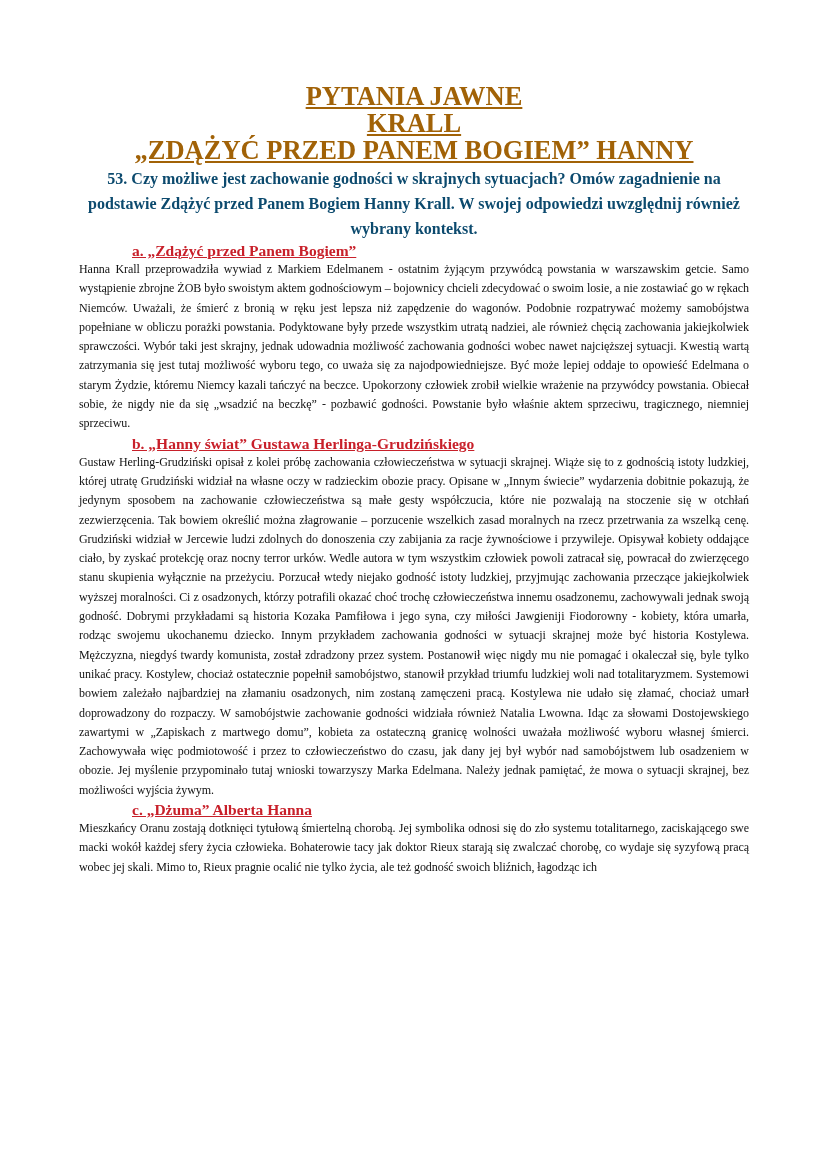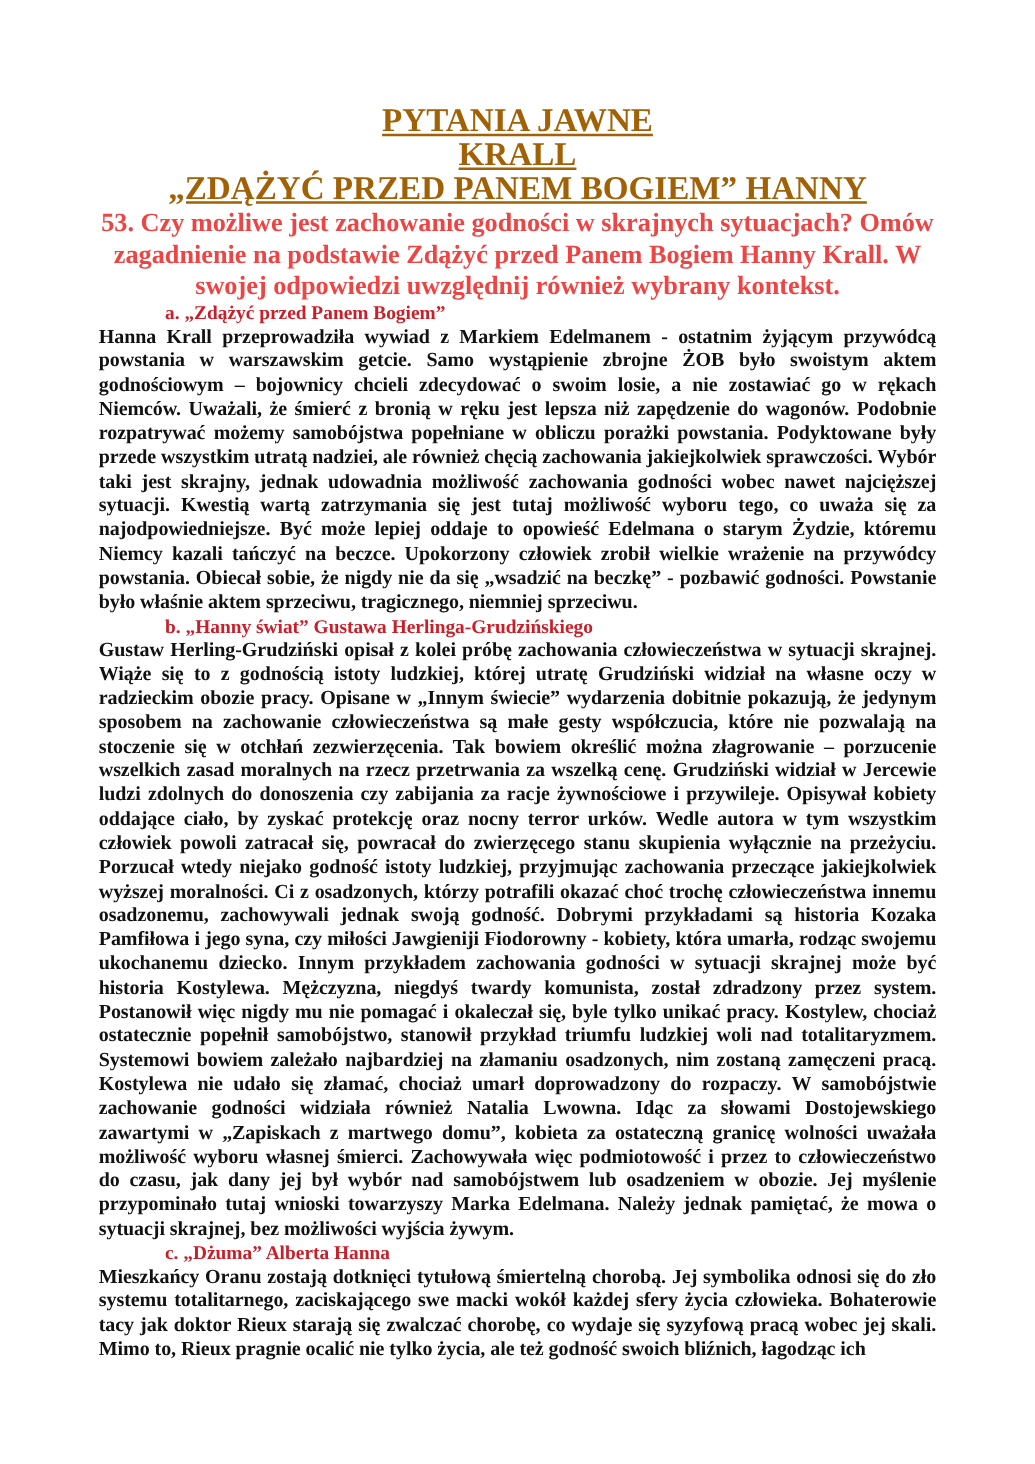--- a/index.html
+++ b/index.html
@@ -6,30 +6,30 @@
   body { width: 828px; height: 1171px; position: relative; overflow: hidden; }
   .page {
     position: absolute; left: 79px; top: 83px; width: 670px;
     font-family: "Liberation Serif", serif; color: #111111;
   }
   .title {
     text-align: center; color: #a16207; font-weight: bold;
     font-size: 26.5px; line-height: 27px; margin: 0; text-decoration: underline;
   }
   .question {
-    text-align: center; color: #ef4444; font-weight: bold;
-    font-size: 21px; line-height: 25px; margin: 2px 0 0 0;
+    text-align: center; color: #0c4a6e; font-weight: bold;
+    font-size: 16px; line-height: 25px; margin: 2px 0 0 0;
   }
   .section-heading {
     color: #c8202a; font-weight: bold; font-size: 15.5px;
-    line-height: 19px; margin: 0; padding-left: 53px;
+    line-height: 19px; margin: 0; padding-left: 53px; text-decoration: underline;
   }
   .para {
-    font-size: 16px; line-height: 19.3px; text-align: justify;
-    margin: 0; letter-spacing: -0.05px; font-weight: bold;
+    font-size: 12px; line-height: 19.3px; text-align: justify;
+    margin: 0; letter-spacing: -0.05px;
   }
 </style>
 </head>
 <body>
 
 <div class="page">
   <h1 class="title">
     <div>PYTANIA JAWNE</div>
     <div>KRALL</div>
     <div>„ZDĄŻYĆ PRZED PANEM BOGIEM” HANNY</div>

